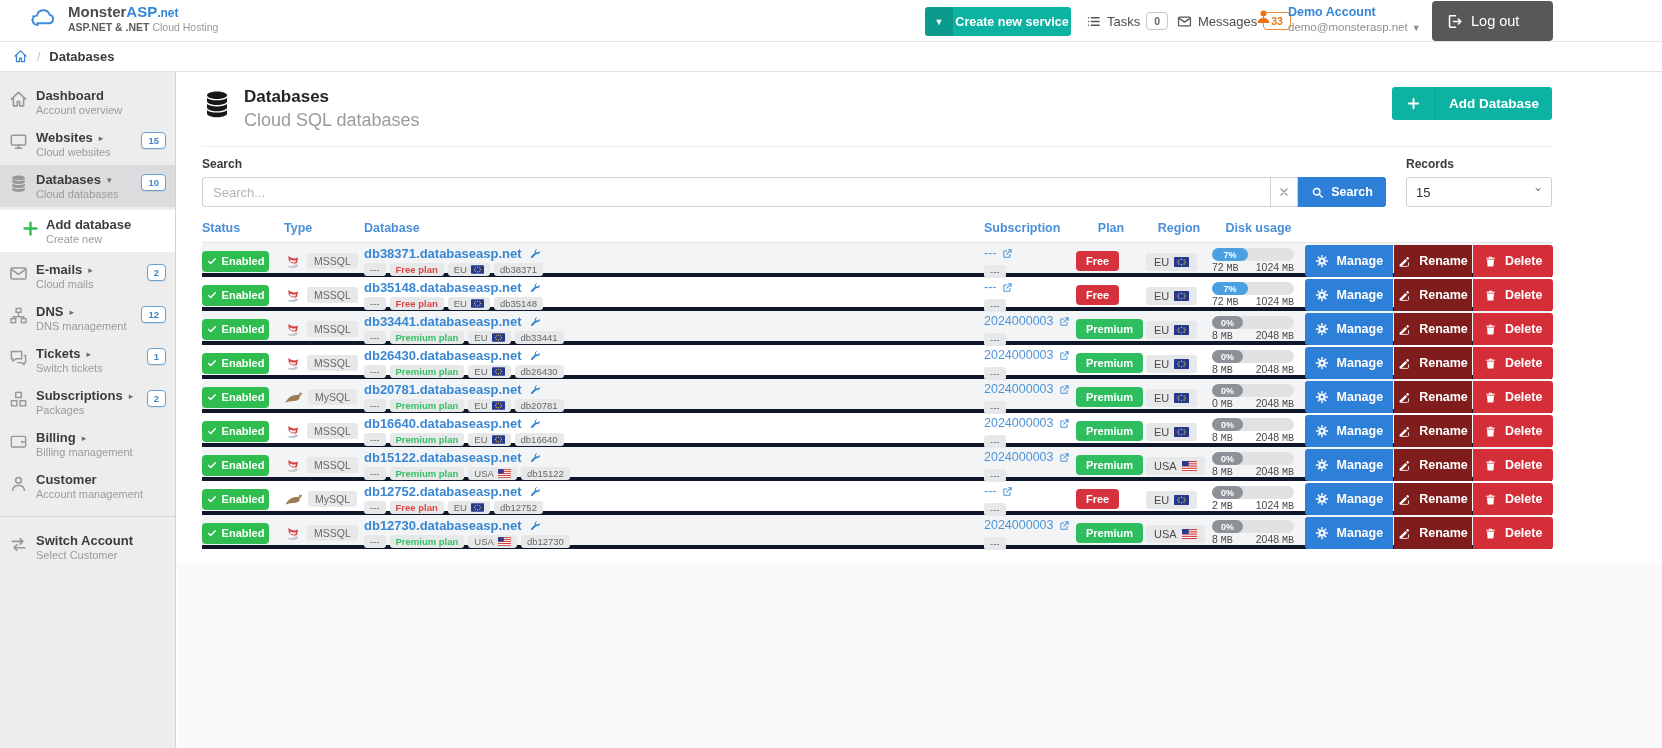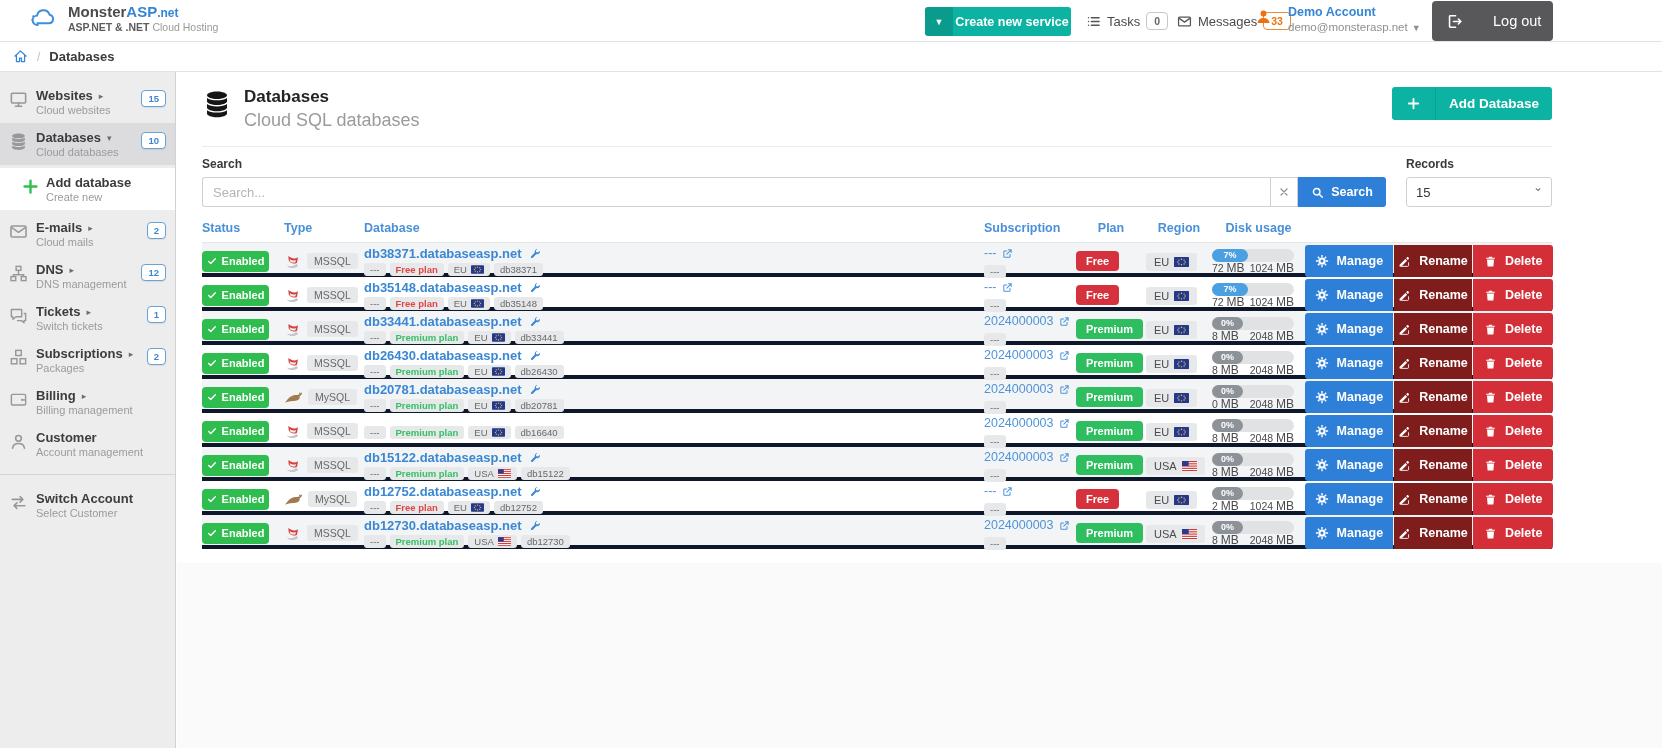--- a/index.html
+++ b/index.html
@@ -22,21 +22,21 @@
   .create-label { flex:1; color:#fff; font-weight:bold; font-size:12.5px; display:flex; align-items:center; justify-content:center; }
   .top-item { position:absolute; top:12px; display:flex; align-items:center; gap:6px; font-size:13px; color:#4b4b4d; cursor:pointer; }
   .top-item .ticon { color:#555; }
   .count-pill { background:#fff; border:1px solid #c7c7c7; border-radius:4px; font-size:10.5px; font-weight:bold; color:#666; padding:2px 7px; }
   .count-pill.orange { border-color:#ed8b3a; color:#e87613; }
   .account { position:absolute; left:1255px; top:5px; display:flex; gap:16px; cursor:pointer; }
   .account .ticon { color:#ed7013; margin-top:3px; }
   .acct-name { color:#3586d7; font-size:12.5px; font-weight:bold; line-height:15px; }
   .acct-email { color:#8f8f91; font-size:11.5px; line-height:14px; }
   .acct-caret { color:#8f8f91; font-size:9px; align-self:flex-end; margin:0 0 4px 4px; }
-  .logout-btn { position:absolute; left:1432px; top:1px; width:121px; height:40px; background:#58585b; border:none; border-radius:4px; color:#fff; font-family:inherit; font-size:14.5px; display:flex; align-items:center; gap:30px; padding-left:14px; cursor:pointer; }
+  .logout-btn { position:absolute; left:1432px; top:1px; width:121px; height:40px; background:#58585b; border:none; border-radius:4px; color:#fff; font-family:inherit; font-size:14.5px; display:flex; align-items:center; gap:8px; padding-left:14px; cursor:pointer; }
 
   
   .breadcrumb { position:absolute; top:42px; left:0; right:0; height:30px; background:#fff; border-bottom:1px solid #e2e2e2; display:flex; align-items:center; gap:9px; padding-left:13px; }
   .bc-home { color:#3586d7; cursor:pointer; }
   .bc-sep { color:#c0c0c0; font-size:12px; }
   .bc-current { font-size:13px; font-weight:bold; color:#3a3a3c; }
 
   
   .sidebar { position:absolute; top:72px; left:0; bottom:0; width:176px; background:#ededee; border-right:1px solid #d2d2d2; padding-top:9px; }
   .side-item { position:relative; padding:7px 8px 6px 36px; min-height:37px; cursor:pointer; }
@@ -99,21 +99,21 @@
   .c-sub .mini { display:inline-block; margin-top:2px; }
   .plan-badge { display:inline-block; color:#fff; font-size:11px; font-weight:bold; border-radius:4px; padding:4px 10px; }
   .plan-badge.free { background:#d6323d; }
   .plan-badge.premium { background:#2ebd5f; }
   .region-badge { display:inline-flex; align-items:center; gap:5px; background:#e7e8e9; border-radius:3px; font-size:11px; color:#4b4b4d; padding:3px 8px; }
   .bar { width:82px; height:13px; background:#e1e2e3; border-radius:7px; }
   .pill { height:13px; border-radius:7px; color:#fff; font-size:9px; font-weight:bold; display:flex; align-items:center; justify-content:center; }
   .pill.blue { background:#4aa0e0; }
   .pill.gray { background:#8d9298; }
   .disk-nums { width:82px; display:flex; justify-content:space-between; font-size:10.5px; color:#4a4a4c; margin-top:1px; line-height:11px; }
-  .unit { font-size:12px; }
+  .unit { font-size:10px;font-family:Liberation Mono, monospace; }
   .c-actions { display:flex; gap:1px; height:32px; }
   .abtn { border:none; color:#fff; font-family:inherit; font-weight:bold; font-size:12.5px; display:flex; align-items:center; justify-content:center; gap:8px; cursor:pointer; }
   .abtn.manage { width:88px; background:#2e7fd8; border-radius:3px 0 0 3px; }
   .abtn.rename { width:79px; background:#7f1d1d; }
   .abtn.delete { width:80px; background:#d42f39; border-radius:0 3px 3px 0; }
 </style>
 </head>
 <body>
 
 <svg width="0" height="0" style="position:absolute">
@@ -301,20 +301,33 @@
 
 <div class="breadcrumb">
   <svg class="ic bc-home" width="15" height="15">
       <use href="#i-home"></use>
     </svg>
   <span class="bc-sep">/</span>
   <span class="bc-current">Databases</span>
 </div>
 
 <div class="sidebar" id="sidebar">
+  <div class="side-item">
+    <svg class="ic side-ic" width="19" height="19">
+        <use href="#i-home"></use>
+      </svg>
+    <div>
+      <div class="side-label-row">
+          <span class="side-label">Dashboard</span>
+          <span class="side-arrow"></span>
+        </div>
+      <div class="side-sub">Account overview</div>
+    </div>
+
+  </div>
 
   <div class="side-item">
     <svg class="ic side-ic" width="19" height="19">
         <use href="#i-monitor"></use>
       </svg>
     <div>
       <div class="side-label-row">
           <span class="side-label">Websites</span>
           <span class="side-arrow">▸</span>
         </div>
@@ -929,20 +942,26 @@
                 </span>
               </div>
     <div class="c-type">
       <svg class="ic t-mssql" width="17" height="17">
                   <use href="#i-mssql"></use>
                 </svg>
 
       <span class="type-badge">MSSQL</span>
     </div>
     <div>
+      <div class="db-line1">
+        <a class="db-link">db16640.databaseasp.net</a>
+        <svg class="ic wrench" width="12" height="12">
+                    <use href="#i-wrench"></use>
+                  </svg>
+      </div>
       <div class="db-line2">
         <span class="mini">---</span>
         <span class="mini plan-tag tag-premium">Premium plan</span>
         <span class="mini region-mini">
                     <span>EU</span>
                     <svg class="ic f-eu" width="13" height="9">
                       <use href="#i-flag-eu"></use>
                     </svg>
                   </span>
         <span class="mini">db16640</span>

